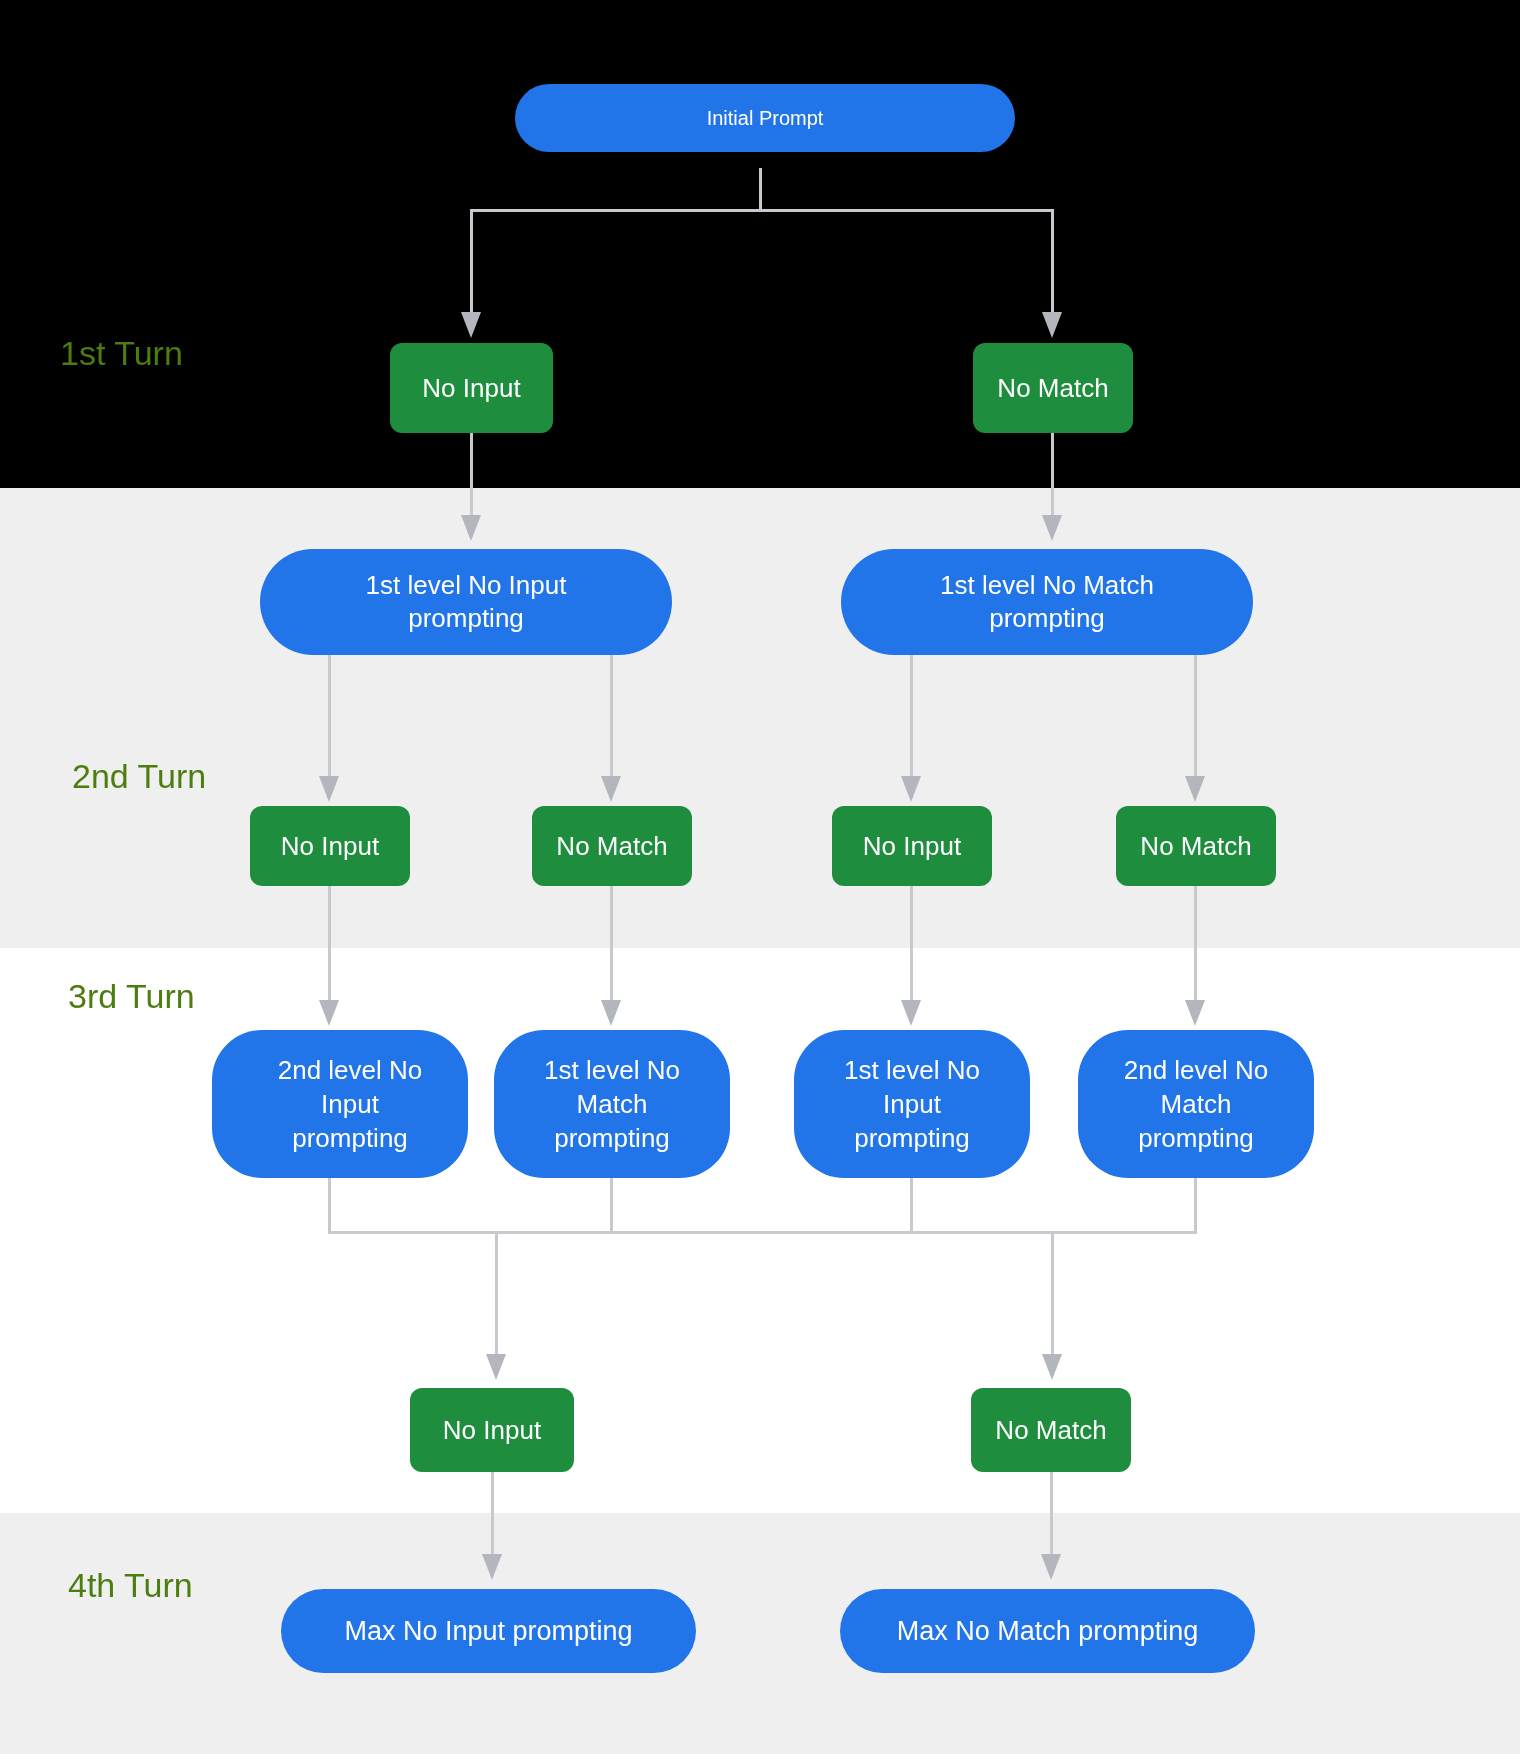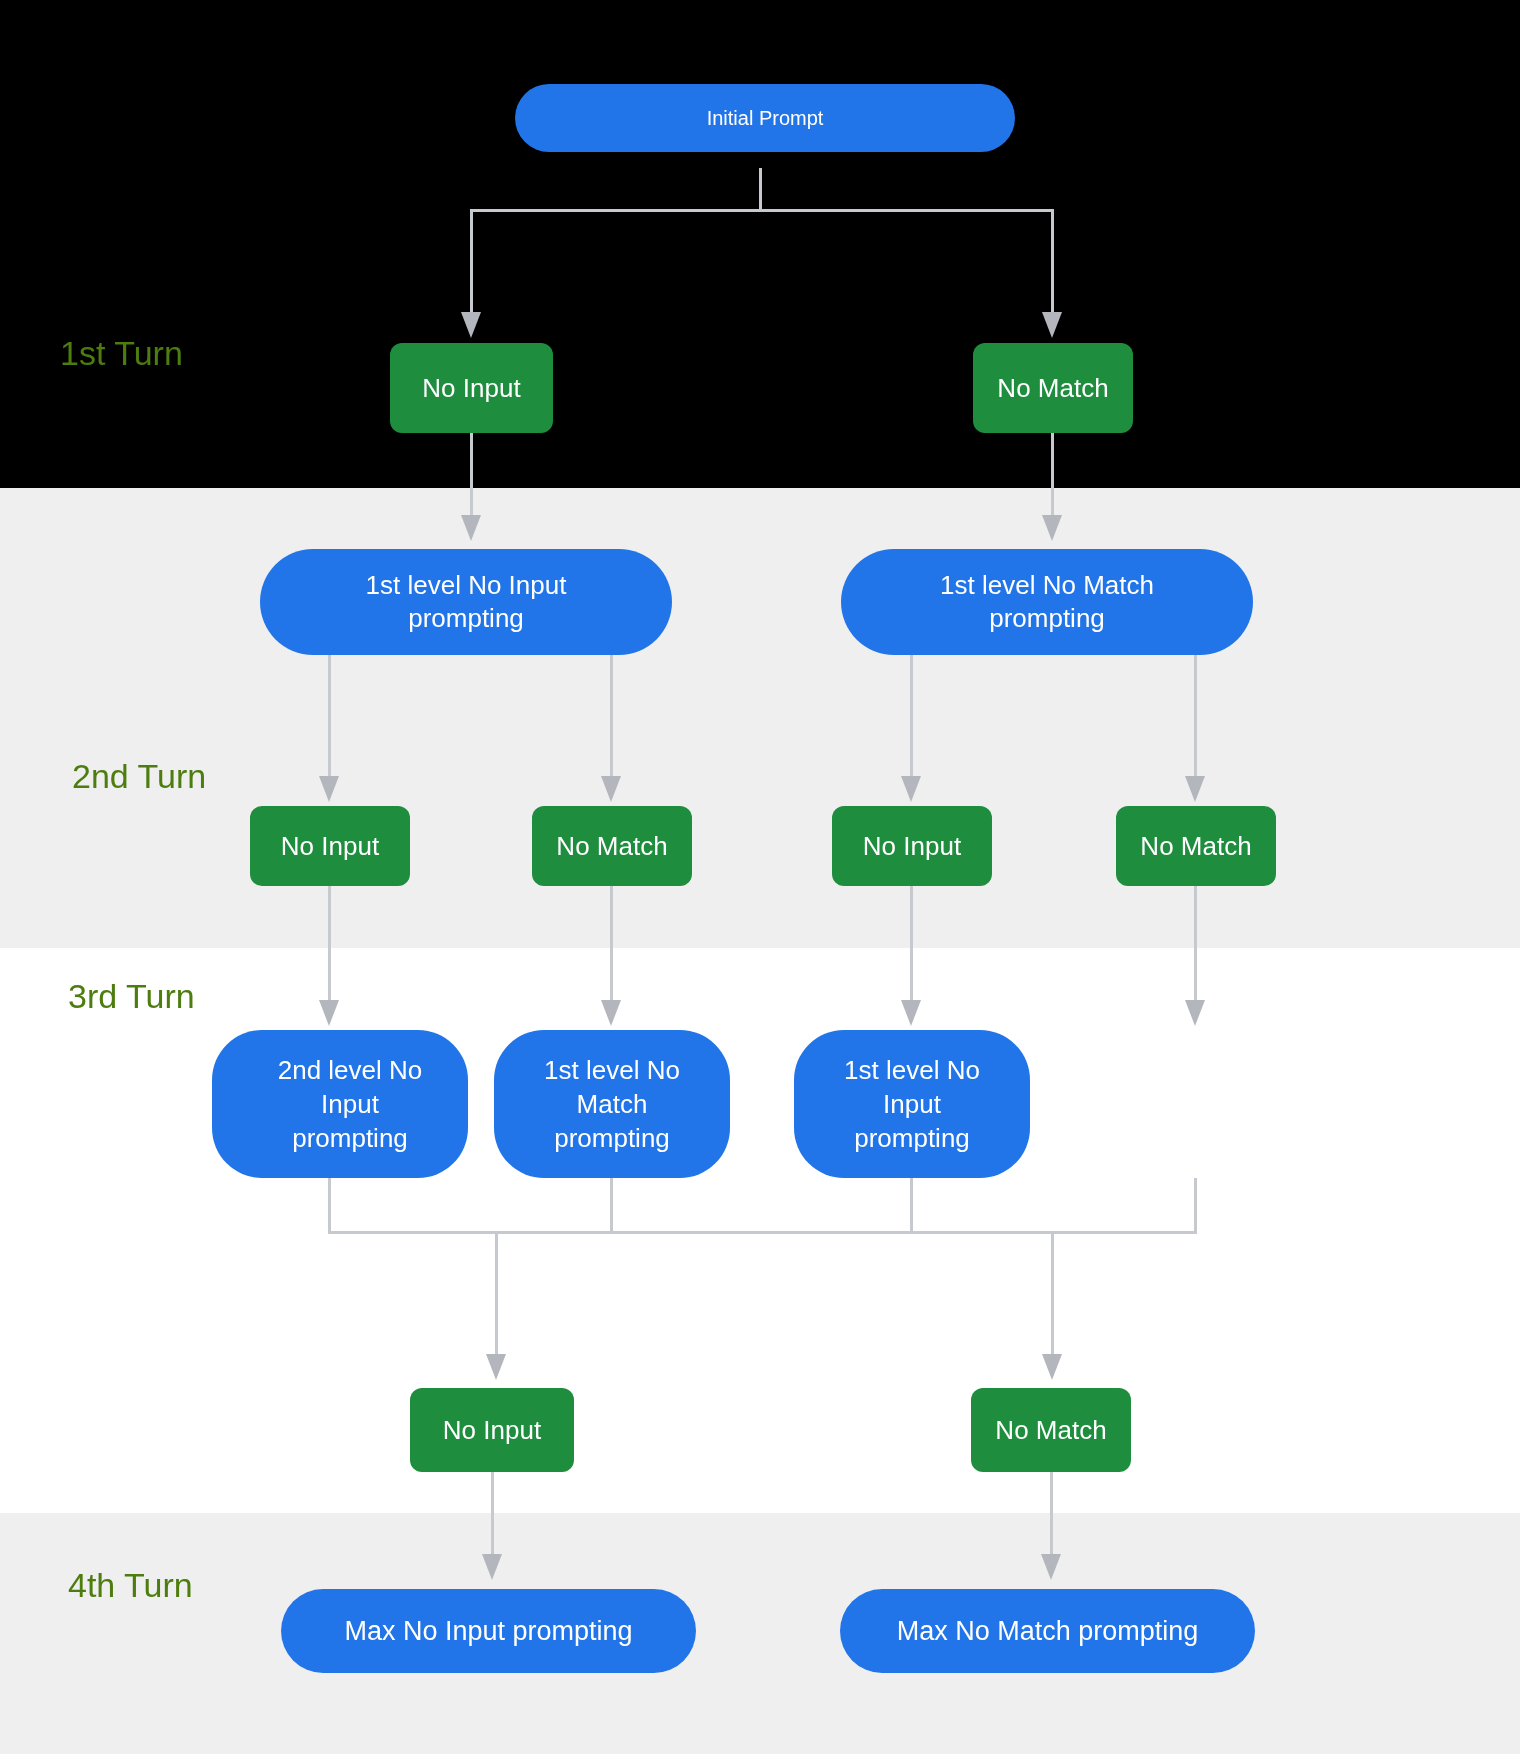--- a/index.html
+++ b/index.html
@@ -140,20 +140,23 @@
 
   <div class="node blue-pill n-l2" style="left:212px;padding-left:20px;">
     <span class="txt">2nd level No Input prompting</span>
   </div>
   <div class="node blue-pill n-l2" style="left:494px;">
     <span class="txt">1st level No Match prompting</span>
   </div>
   <div class="node blue-pill n-l2" style="left:794px;">
     <span class="txt">1st level No Input prompting</span>
   </div>
+  <div class="node blue-pill n-l2" style="left:1078px;">
+    <span class="txt">2nd level No Match prompting</span>
+  </div>
 
   <div class="node green-box" style="left:410px; top:1388px; width:164px; height:84px;">
     <span class="txt nowrap">No Input</span>
   </div>
   <div class="node green-box" style="left:971px; top:1388px; width:160px; height:84px;">
     <span class="txt nowrap">No Match</span>
   </div>
 
   <div class="node blue-pill n-max" style="left:840px;">
     <span class="txt nowrap">Max No Match prompting</span>

